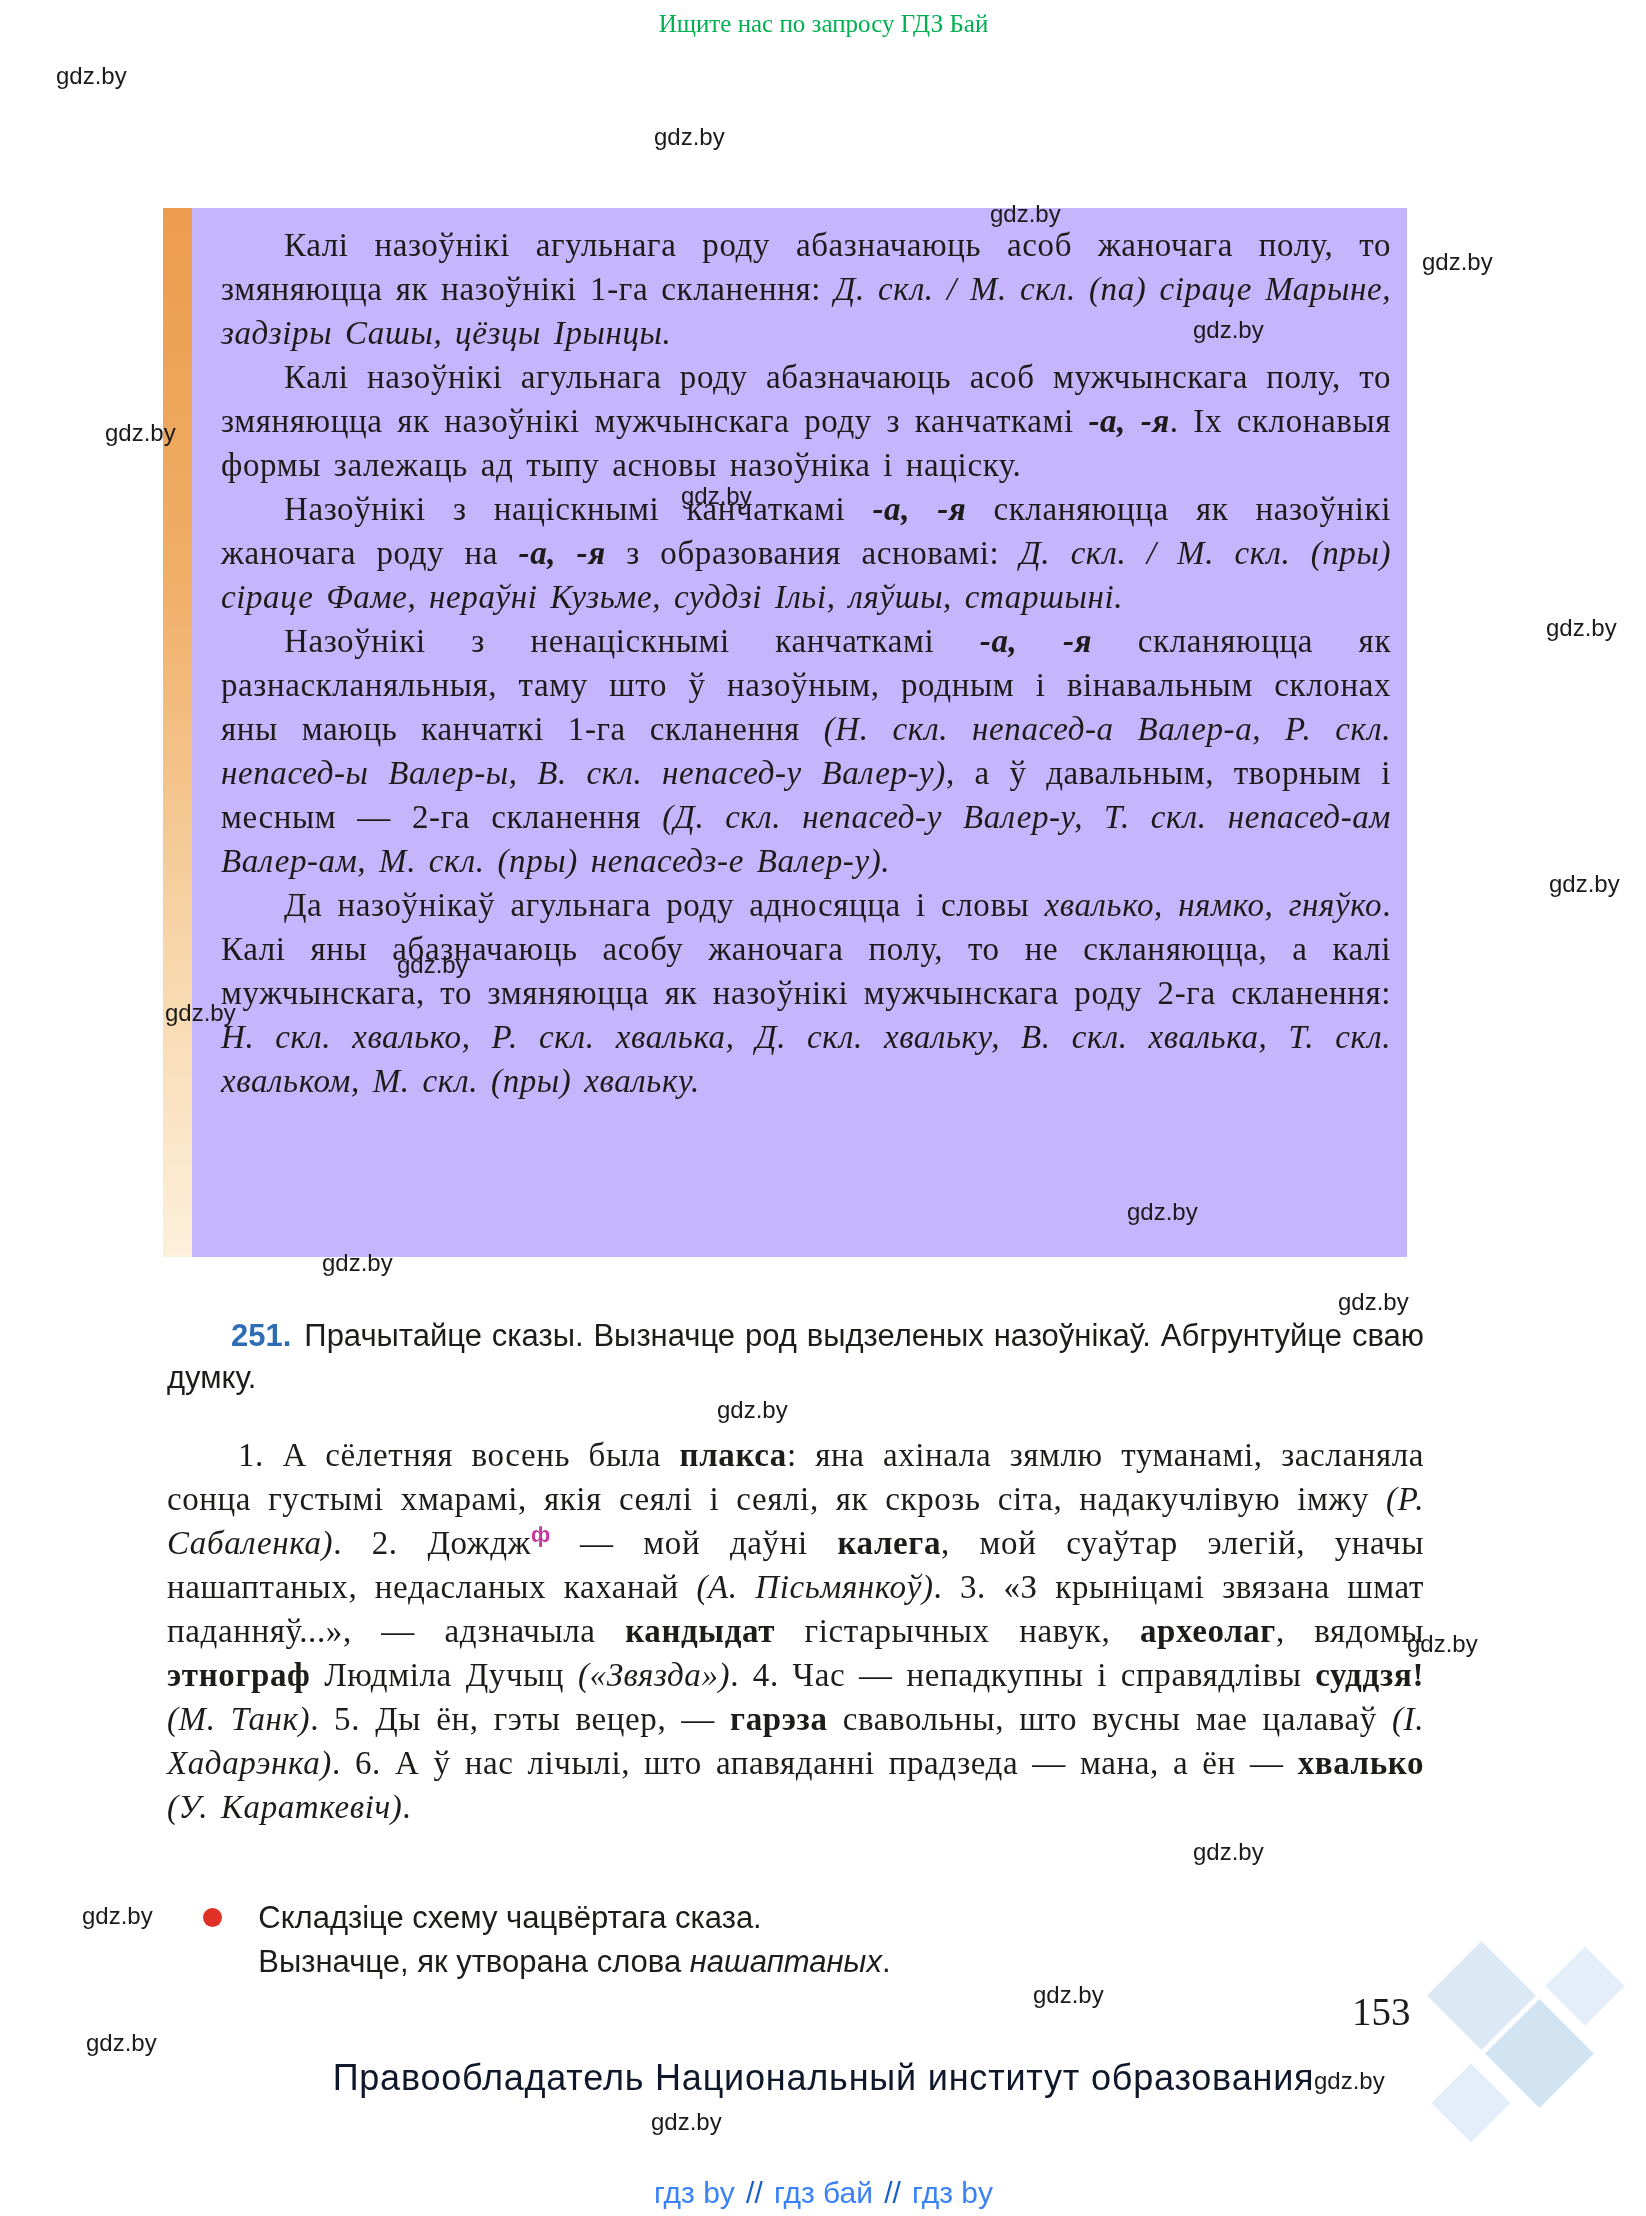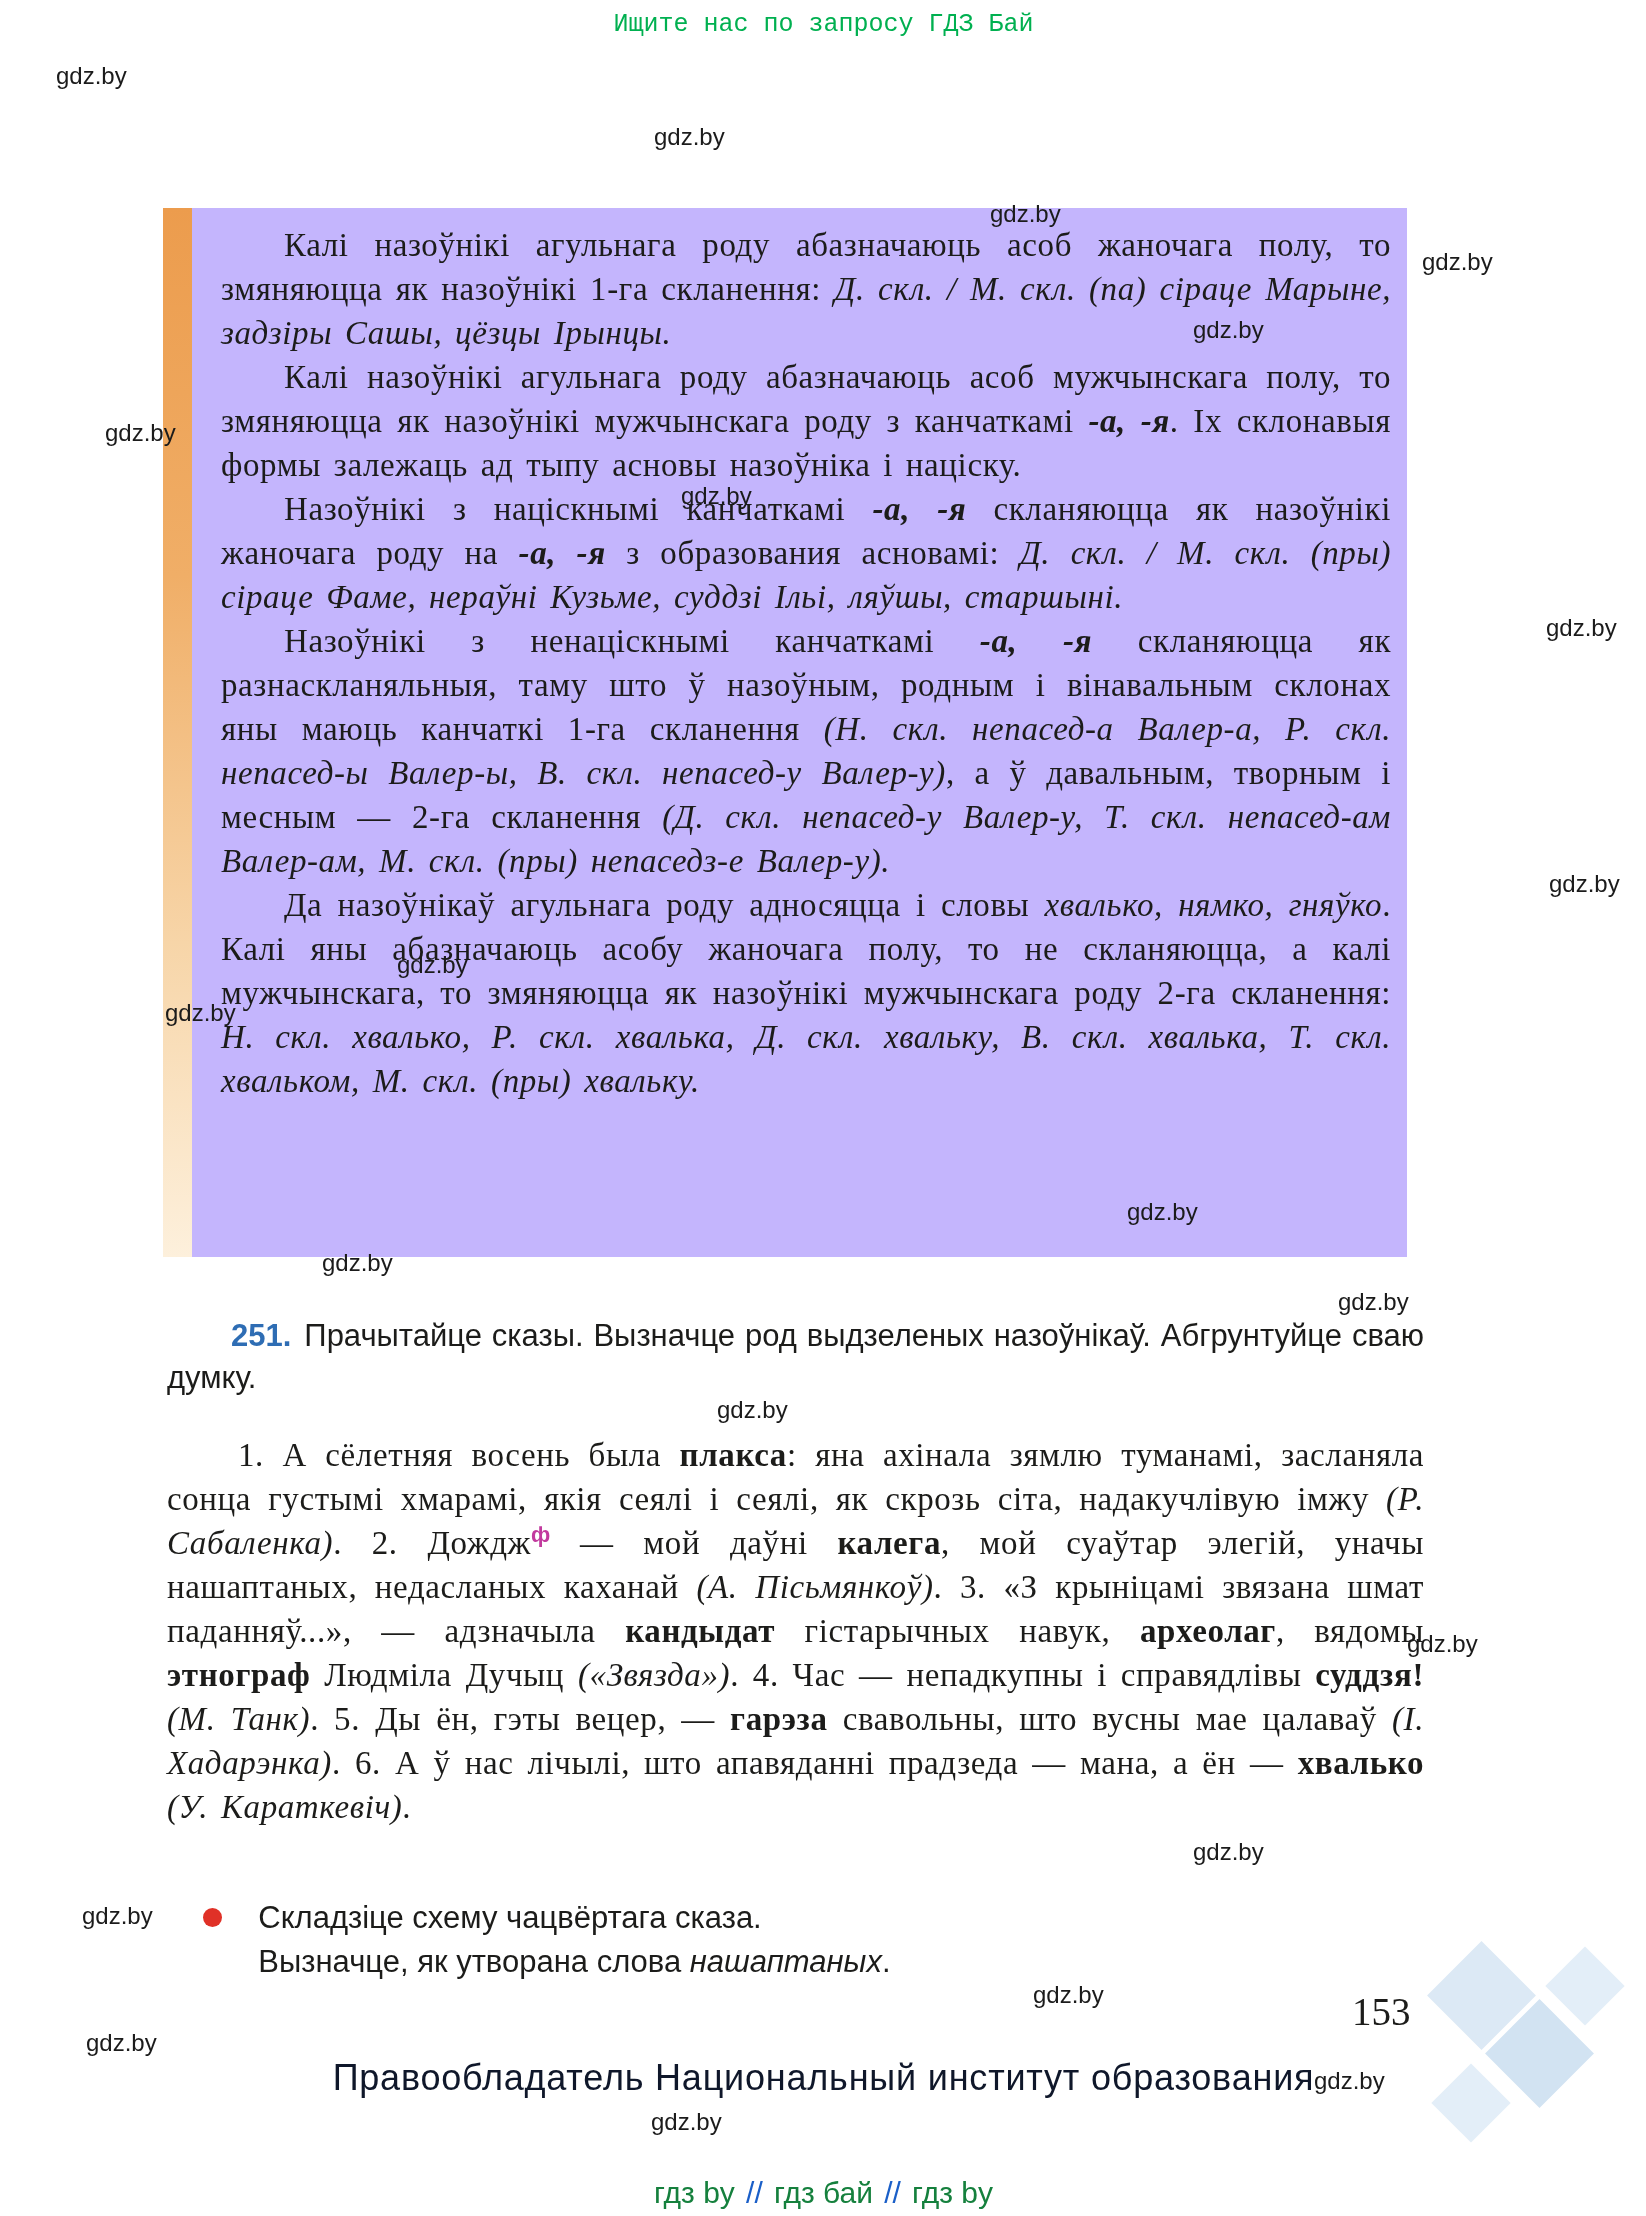--- a/index.html
+++ b/index.html
@@ -16,21 +16,21 @@
   
   .diamond { position:absolute; transform:rotate(45deg); z-index:0; }
   .d1 { left:1443px; top:1957px; width:77px; height:77px; background:#dce9f5; }
   .d2 { left:1501px; top:2015px; width:77px; height:77px; background:#d2e3f2; }
   .d3 { left:1443px; top:2075px; width:56px; height:56px; background:#e3eef8; }
   .d4 { left:1557px; top:1958px; width:56px; height:56px; background:#e3eef8; }
 
   .top-banner {
     position:absolute; top:9.7px; left:0; width:100%;
     text-align:center;
-    font-family:Liberation Mono, monospace;
+    font-family:Liberation Serif, serif;
     font-size:25px; color:#00b050; z-index:2;
   }
 
   .wm {
     position:absolute;
     font-family:"Liberation Sans", sans-serif;
     font-size:24px; color:#1b1b1b;
     z-index:6; white-space:nowrap;
   }
 
@@ -102,21 +102,21 @@
     font-size:36px; color:#0f172a; letter-spacing:0.8px;
     z-index:1;
   }
 
   .bottom-links {
     position:absolute; top:2176px; left:0; width:100%;
     text-align:center;
     font-family:"Liberation Sans", sans-serif;
     font-size:30px; color:#1a5fc8; z-index:2;
   }
-  .bottom-links a { color:#15803d; text-decoration:none; margin:16px 8px; cursor:pointer; }
+  .bottom-links a { color:#3b82f6; text-decoration:none; margin:16px 8px; cursor:pointer; }
   .bottom-links .sep { margin:0 3.2px; }
 </style>
 </head>
 <body>
 
 <div class="page">
 
   <div class="diamond d1"></div>
   <div class="diamond d2"></div>
   <div class="diamond d3"></div>

